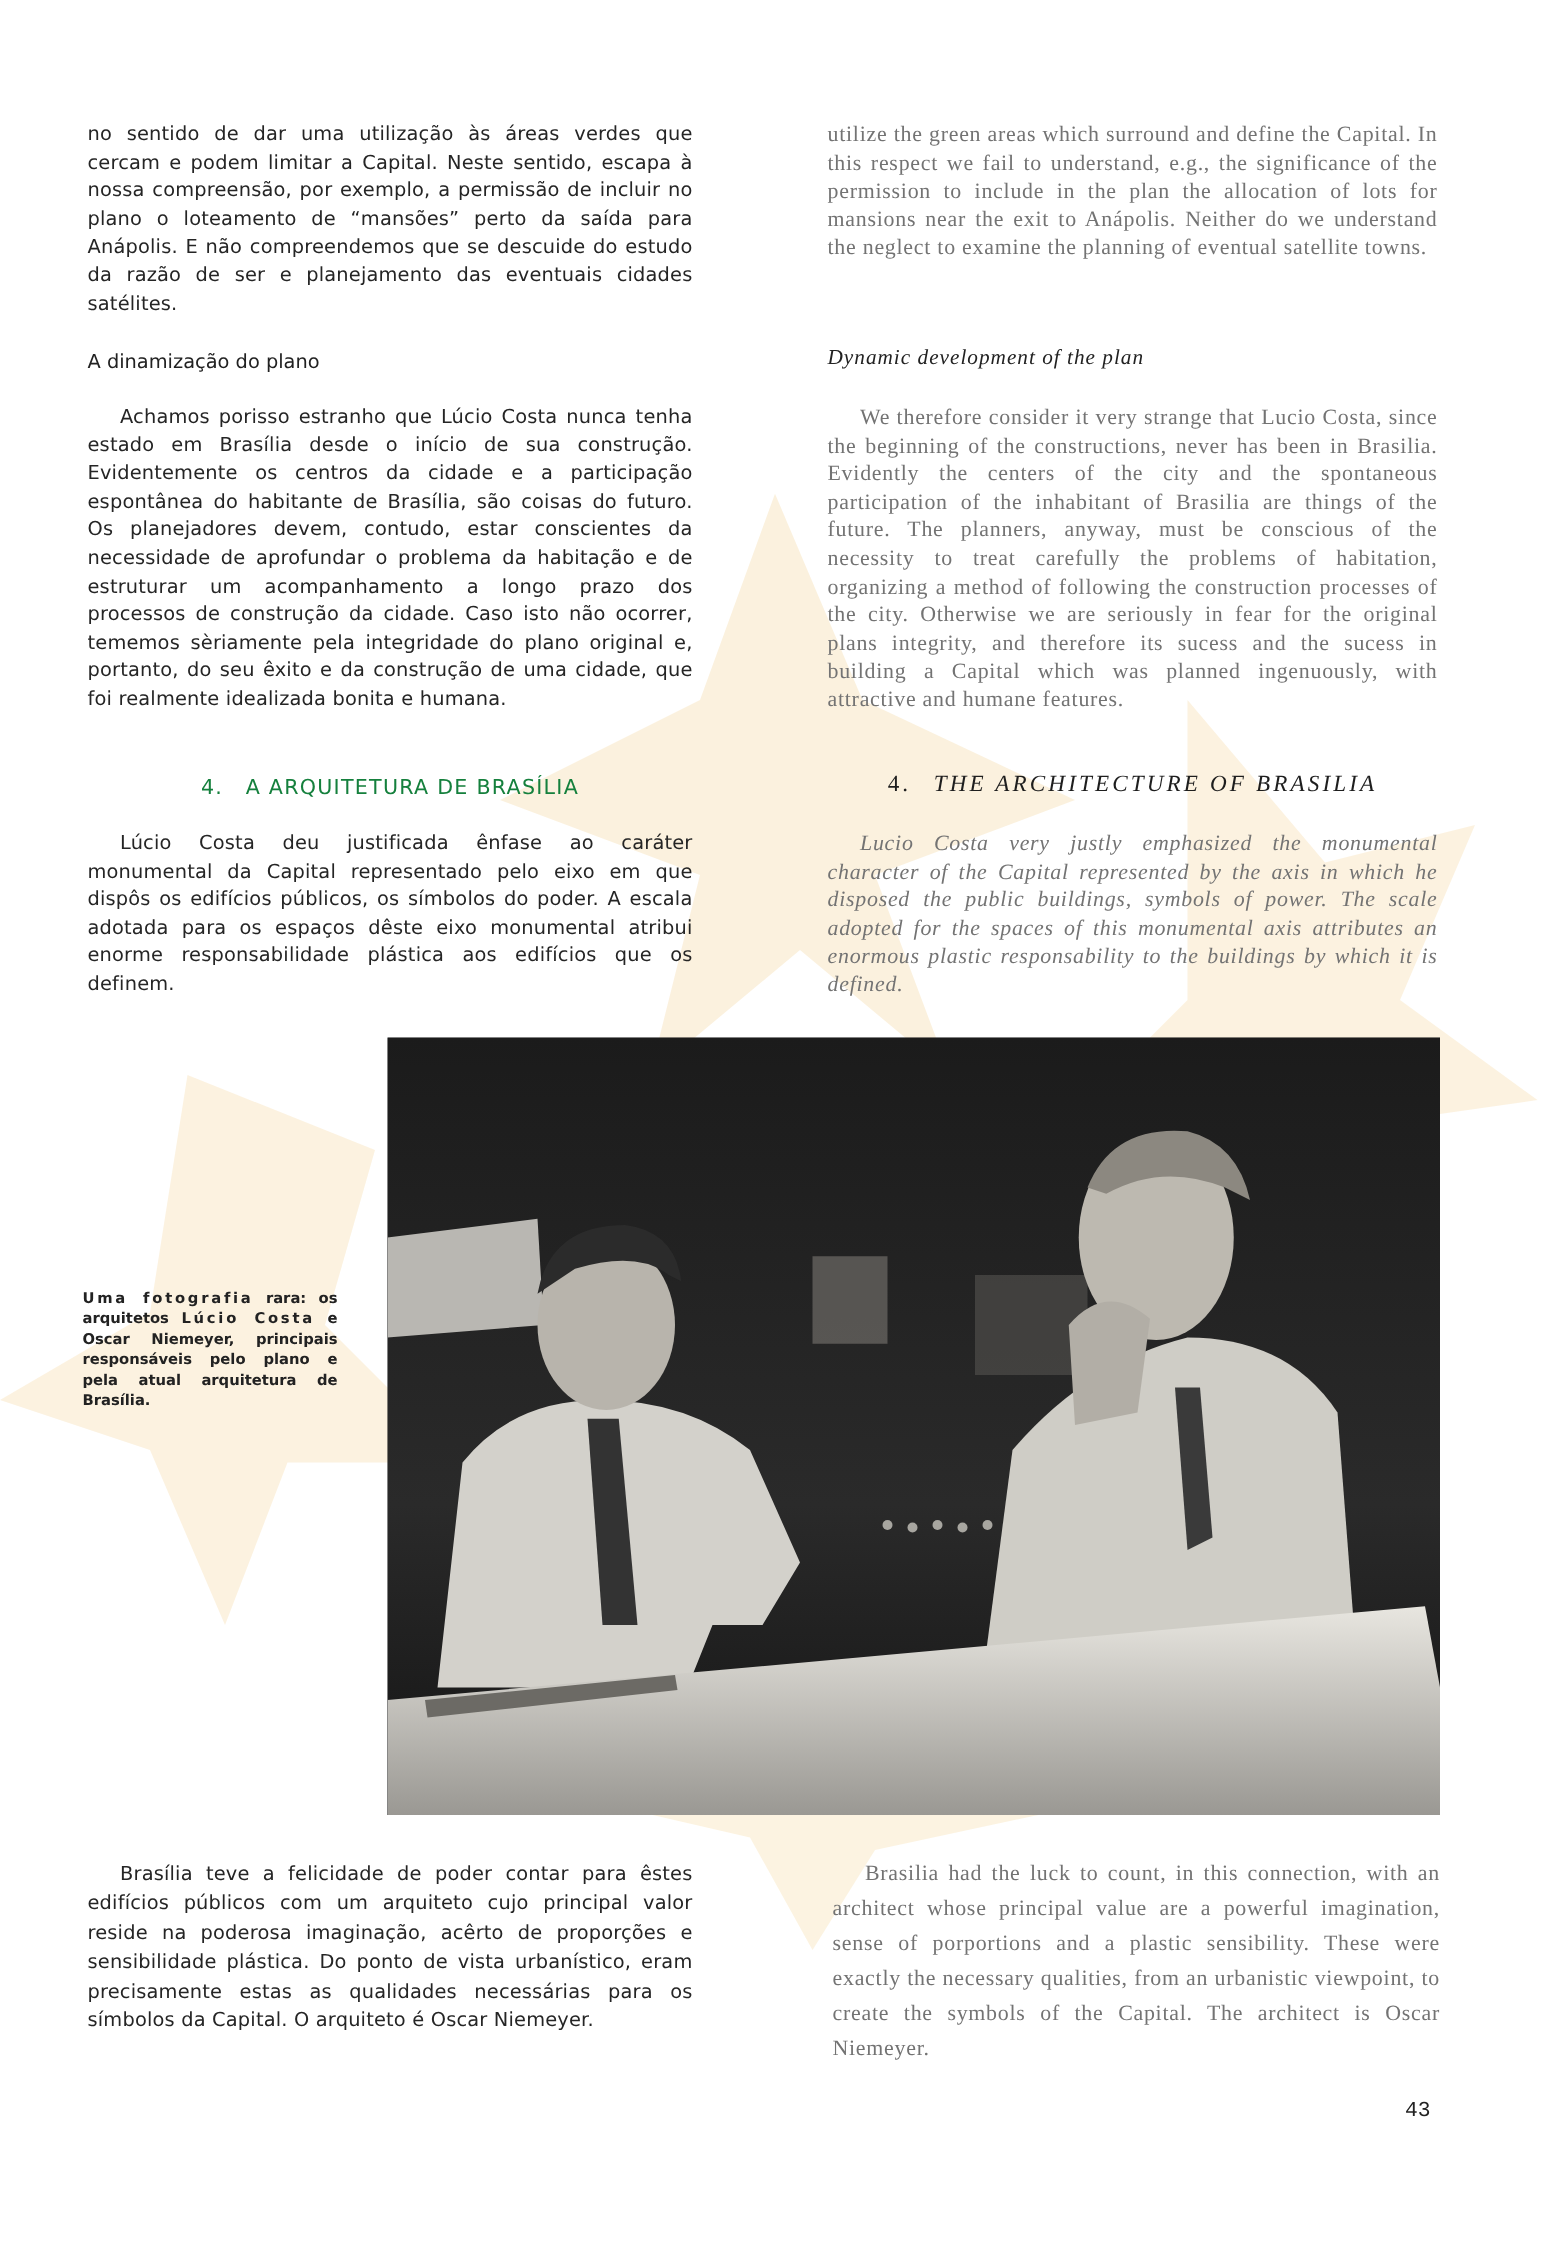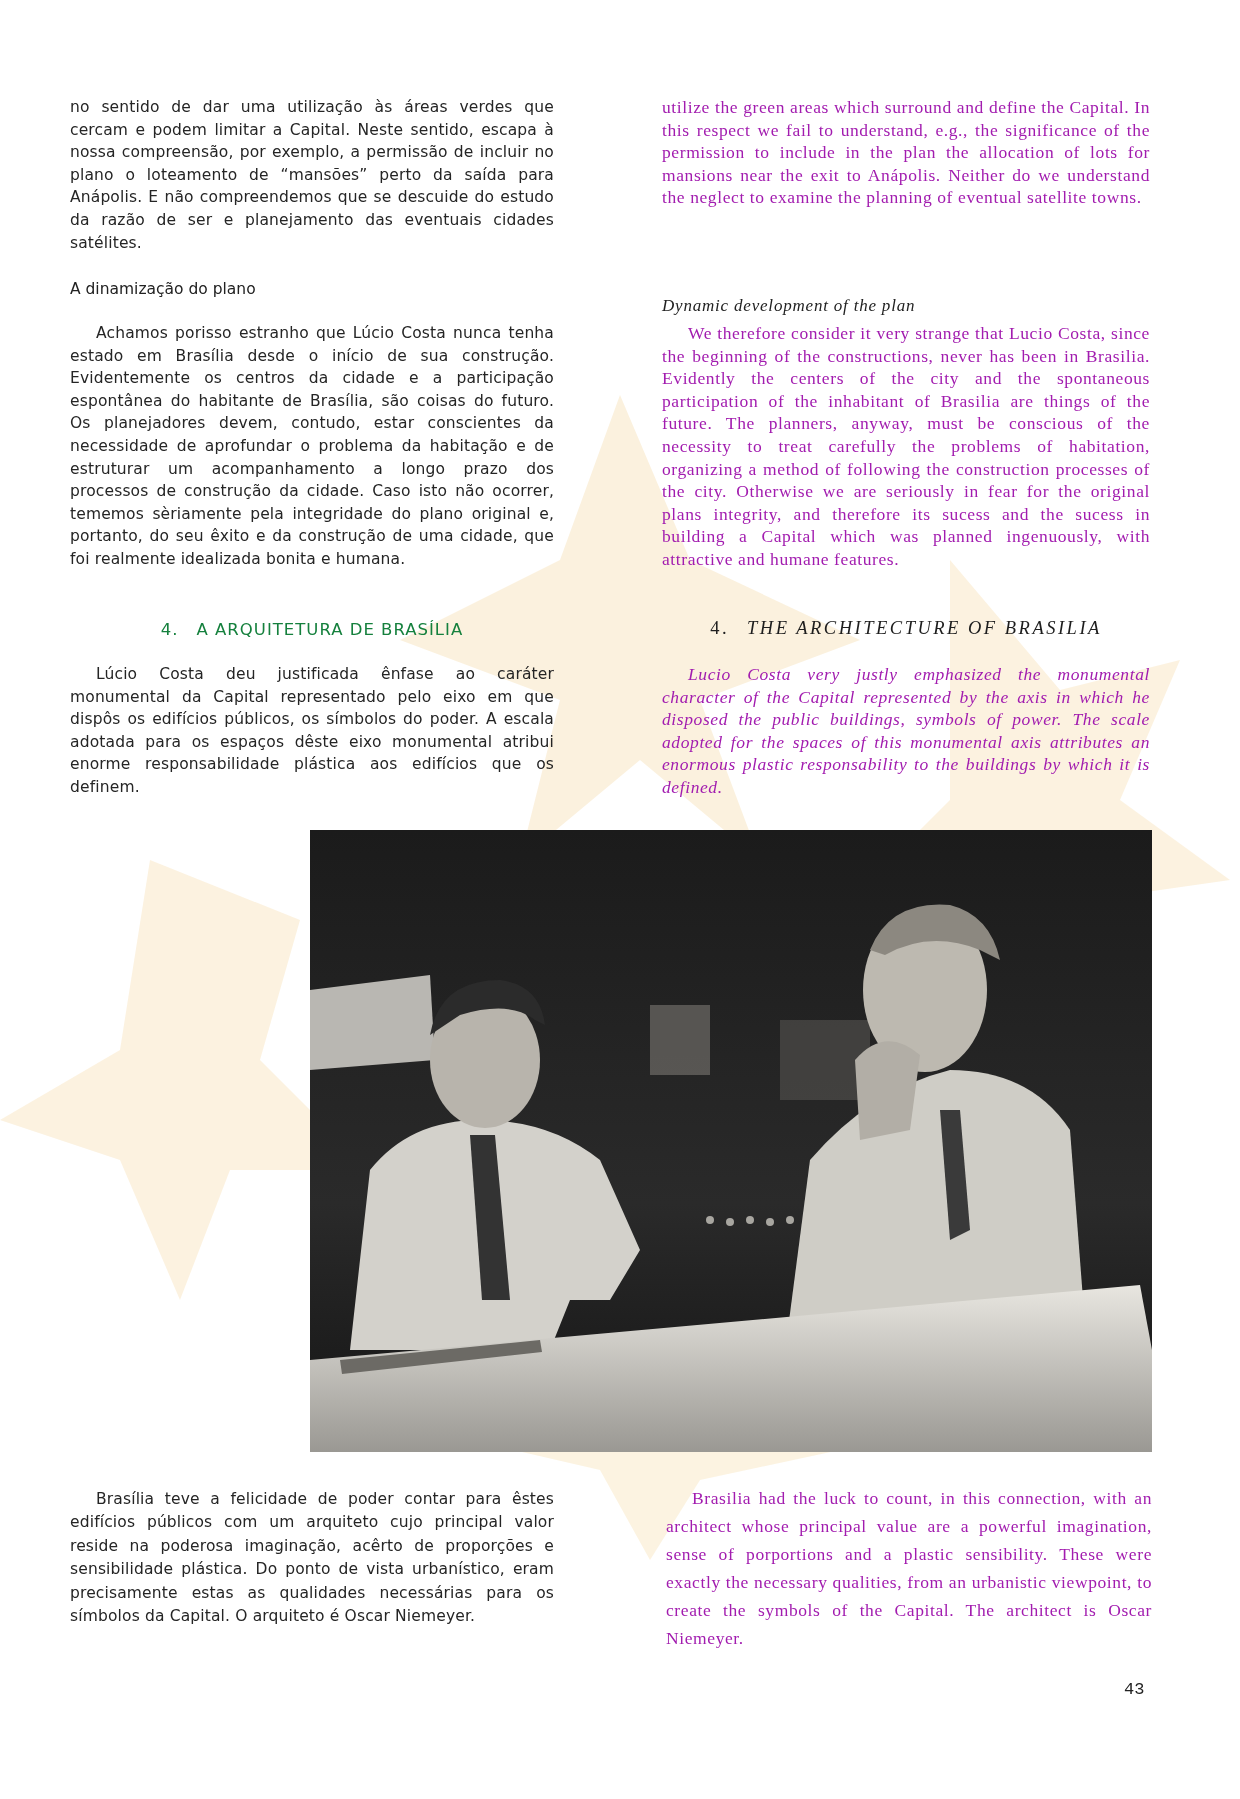--- a/index.html
+++ b/index.html
@@ -1,20 +1,20 @@
 <!DOCTYPE html>
 <html><head>
 <meta charset="utf-8">
 <style>
   html, body { margin: 0; padding: 0; background: #ffffff; }
   body { width: 1240px; height: 1799px; position: relative; overflow: hidden; color: #1e1e1e; }
   .watermark { position: absolute; left: 0; top: 0; width: 1240px; height: 1799px; z-index: 0; pointer-events: none; }
   .block { position: absolute; z-index: 1; }
   .pt { font-family: "DejaVu Sans", sans-serif; font-size: 15.5px; line-height: 22.6px; text-align: justify; letter-spacing: 0.15px; color: #252525; }
-  .en { font-family: "Liberation Serif", serif; font-size: 17.5px; line-height: 22.6px; text-align: justify; letter-spacing: 0.6px; color: #a21caf; }
+  .en { font-family: "Liberation Serif", serif; font-size: 17.5px; line-height: 22.6px; text-align: justify; letter-spacing: 0.6px; color: #737373; }
   .pt p, .en p { margin: 0; }
   .indent { text-indent: 26px; }
   .pt-sub { font-family: "DejaVu Sans", sans-serif; font-size: 15.5px; color: #222; }
   .en-sub { font-family: "Liberation Serif", serif; font-style: italic; font-size: 17px; letter-spacing: 0.8px; color: #222; }
   .pt-h { font-family: "DejaVu Sans", sans-serif; font-size: 16.5px; letter-spacing: 1px; color: #15803d; text-align: center; }
   .en-h { font-family: "Liberation Serif", serif; font-style: italic; font-size: 18.5px; letter-spacing: 2.5px; color: #1e1e1e; text-align: center; }
   .h-num { font-style: normal; margin-right: 18px; }
   .photo { position: absolute; left: 310px; top: 830px; width: 842px; height: 622px; z-index: 1; background: #222; overflow: hidden; }
   .cap-pt { font-family: "DejaVu Sans", sans-serif; font-weight: bold; font-size: 11.8px; line-height: 16.4px; text-align: justify; color: #222; }
   .cap-en { font-family: "Liberation Serif", serif; font-size: 14.5px; line-height: 16.6px; text-align: justify; color: #222; margin-top: 8px; }
@@ -51,35 +51,38 @@
 </div>
 
 <div class="block pt" style="left:70px; top:663px; width:484px;">
   <p class="indent">Lúcio Costa deu justificada ênfase ao caráter monumental da Capital representado pelo eixo em que dispôs os edifícios públicos, os símbolos do poder.  A escala adotada para os espaços dêste eixo monumental atribui enorme responsabilidade plástica aos edifícios que os definem.</p>
 </div>
 
 <div class="block en" style="left:662px; top:96px; width:488px;">
   <p>utilize the green areas which surround and define the Capital. In this respect we fail to understand, e.g., the significance of the permission to include in the plan the allocation of lots for mansions near the exit to Anápolis. Neither do we understand the neglect to examine the planning of eventual satellite towns.</p>
 </div>
 
-<div class="block en-sub" style="left:662px; top:296px;text-align:center;">Dynamic development of the plan</div>
+<div class="block en-sub" style="left:662px; top:276px;text-align:center;">Dynamic development of the plan</div>
 
 <div class="block en" style="left:662px; top:322px; width:488px;">
   <p class="indent">We therefore consider it very strange that Lucio Costa, since the beginning of the constructions, never has been in Brasilia. Evidently the centers of the city and the spontaneous participation of the inhabitant of Brasilia are things of the future. The planners, anyway, must be conscious of the necessity to treat carefully the problems of habitation, organizing a method of following the construction processes of the city. Otherwise we are seriously in fear for the original plans integrity, and therefore its sucess and the sucess in building a Capital which was planned ingenuously, with attractive and humane features.</p>
 </div>
 
 <div class="block en-h" style="left:662px; top:618px; width:488px;">
   <span class="h-num">4.</span><span>THE ARCHITECTURE OF BRASILIA</span>
 </div>
 
 <div class="block en" style="left:662px; top:663px; width:488px;font-style:italic;">
   <p class="indent">Lucio Costa very justly emphasized the monumental character of the Capital represented by the axis in which he disposed the public buildings, symbols of power. The scale adopted for the spaces of this monumental axis attributes an enormous plastic responsability to the buildings by which it is defined.</p>
 </div>
 
 <div class="block" style="left:66px; top:1030px; width:204px;">
+  <div class="cap-pt">
+    <span class="spaced">Uma fotografia</span><span> rara: os arquitetos </span><span class="spaced">Lúcio Costa</span><span> e Oscar Niemeyer, principais responsáveis pelo plano e pela atual arquitetura de Brasília.</span>
+  </div>
 </div>
 
 <div class="photo" title="Black-and-white photograph of two men in shirts and ties seated at a drafting table">
   <svg width="842" height="622" viewBox="0 0 842 622" xmlns="http://www.w3.org/2000/svg">
     <defs>
       <linearGradient id="bg" x1="0" y1="0" x2="0" y2="1">
         <stop offset="0" stop-color="#1b1b1b"></stop>
         <stop offset="0.6" stop-color="#2a2a2a"></stop>
         <stop offset="1" stop-color="#141414"></stop>
       </linearGradient>

